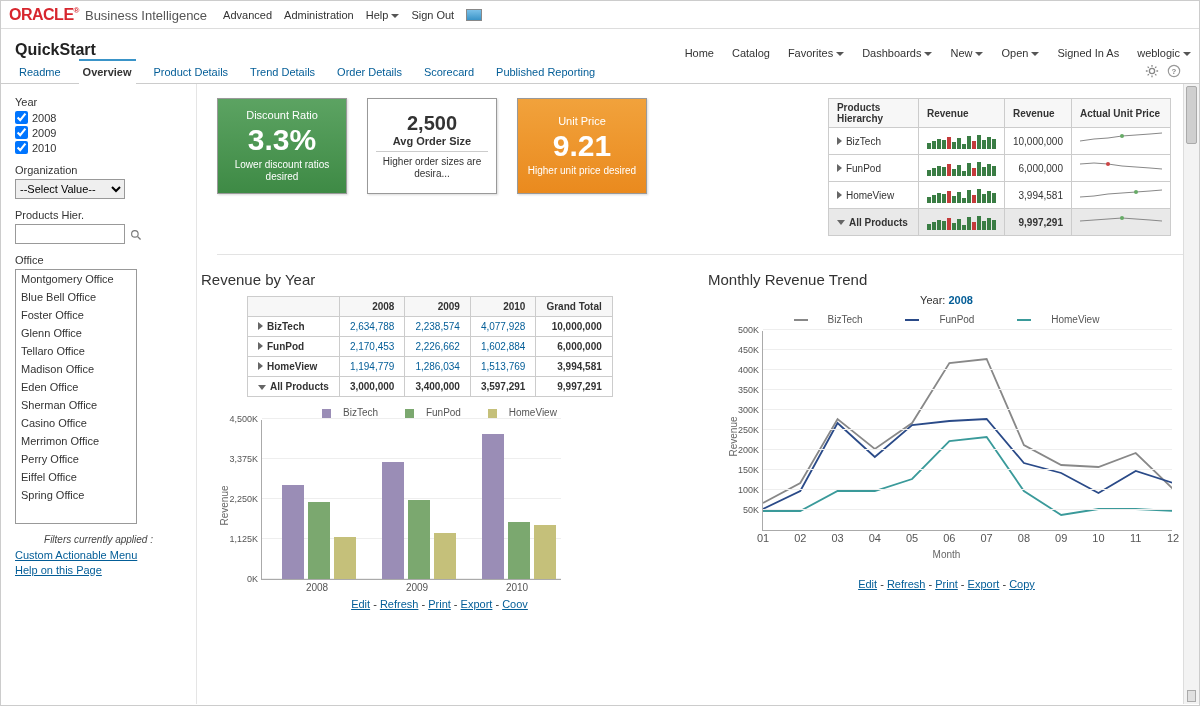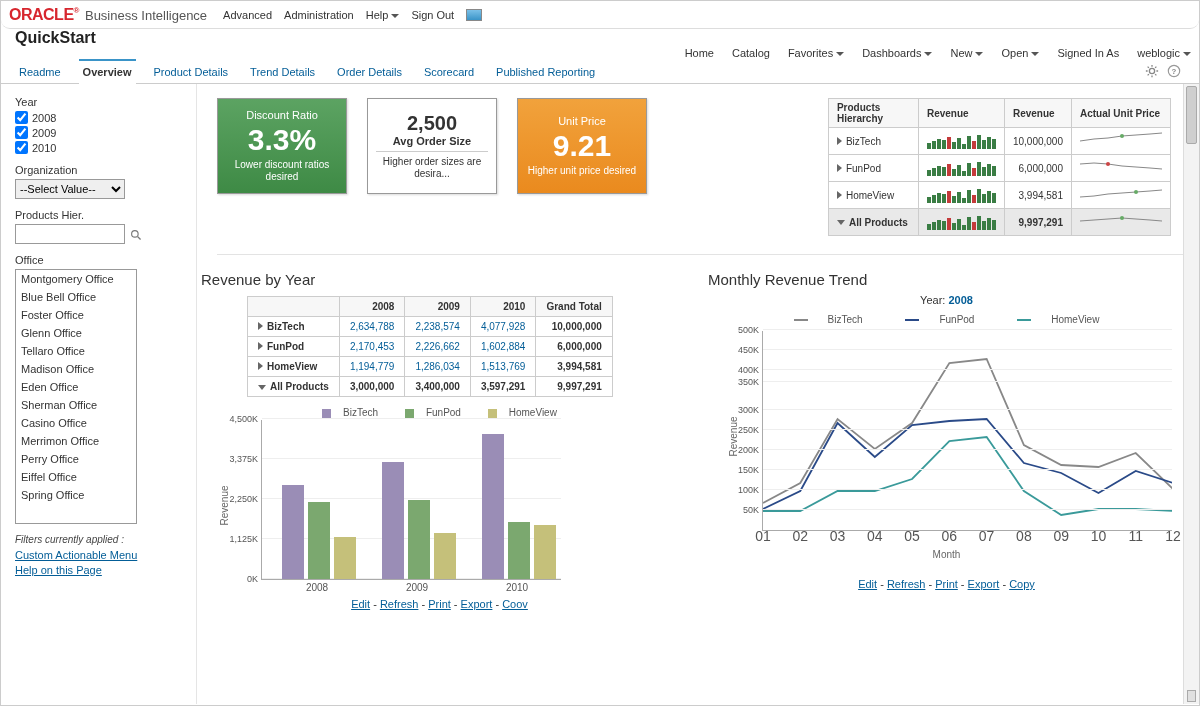--- a/index.html
+++ b/index.html
@@ -1,36 +1,36 @@
 <!DOCTYPE html>
 <html><head>
 <meta charset="utf-8">
 <style>
 * { box-sizing: border-box; margin: 0; padding: 0; }
 body { font-family: Arial, Helvetica, sans-serif; font-size: 11px; color: #333; background: #fff; width: 1200px; height: 706px; overflow: hidden; position: relative; border: 1px solid #ccc;}
 a { color: #035d97; text-decoration: none; }
 
 
-.header { display: flex; align-items: center; padding: 4px 8px; border-bottom: 1px solid #ddd; height: 28px; border-radius: 9px;}
+.header { display: flex; align-items: center; padding: 4px 8px; border-bottom: 1px solid #ddd; height: 28px;}
 .oracle-logo { display: flex; align-items: baseline; gap: 6px; }
 .oracle-logo .brand { color: #d7262e; font-weight: bold; font-size: 16px; letter-spacing: -0.5px;}
 .oracle-logo .brand sup { font-size: 8px; vertical-align: top;}
 .oracle-logo .sub { color: #555; font-size: 13px; }
 .search-area { margin-left: auto; display: flex; align-items: center; gap: 6px; }
 .search-area label { color: #333; }
 .search-area select { width: 110px; height: 20px; font-size: 11px; border: 1px solid #999;}
 .search-area input { width: 90px; height: 18px; border: none; border-left: 1px solid #ccc; padding: 0 4px;}
 .search-icon { width: 14px; height: 14px; fill: #777; cursor: pointer;}
 .header-links { display: flex; align-items: center; gap: 12px; margin-left: 16px; color: #333;}
 .header-links .link { cursor: pointer; }
 .caret-down { display: inline-block; margin-left:3px; width:0; height:0; border-left:4px solid transparent; border-right:4px solid transparent; border-top:4px solid #555; vertical-align: middle;}
 .app-icon { width:16px; height:12px; background: linear-gradient(#7ac0e8,#3a94c8); border:1px solid #888; display:inline-block;}
 
 
-.navrow { display:flex; align-items:flex-start; padding: 0 8px; height: 30px; flex-direction: column;}
+.navrow { display:flex; align-items:flex-end; padding: 0 8px; height: 30px;}
 .page-title { font-size: 16px; font-weight: bold; color:#222; margin-left: 6px;}
 .navrow .links { margin-left:auto; display:flex; gap:18px; align-items:center; color:#333;}
 .navrow .links span { cursor:pointer;}
 .signed { color:#333;}
 .user { color:#333;}
 
 
 .tabs { display:flex; gap:14px; padding: 0 14px; border-bottom:1px solid #ccc; position:relative;}
 .tabs .tab { padding: 5px 4px; color:#035d97; cursor:pointer; border-top:2px solid transparent;}
 .tabs .tab.active { color:#333; font-weight:bold; border-top:2px solid #3a94c8; background:#fff; position:relative;}
@@ -43,21 +43,21 @@
 .workspace { display:flex; height: calc(706px - 28px - 30px - 26px - 2px); position:relative;}
 .sidebar { width: 195px; padding: 12px 14px 4px; }
 .sidebar h4 { font-size: 11px; font-weight: normal; color:#333; margin-bottom:3px;}
 .chk { display:flex; align-items:center; gap:4px; margin-bottom:2px;}
 .chk input { margin:0;}
 .field { margin-top:10px;}
 .field select, .field input[type=text] { width: 110px; height:20px; font-size:11px; border:1px solid #999;}
 .mag { width:13px; height:13px; vertical-align:middle; margin-left:2px;}
 .office-list { margin-top: 3px; border:1px solid #999; height: 255px; width: 122px; overflow-y: scroll; background:#fff;}
 .office-list div { padding: 3px 5px; cursor:pointer; color:#333; white-space:nowrap;}
-.filters-applied { margin-top:10px; font-style:italic; color:#444; font-size:10px;}
+.filters-applied { margin-top:10px; font-style:italic; color:#444; font-size:10px;text-align:center;}
 .side-links { margin-top:4px;}
 .side-links a { display:block; text-decoration:underline; margin-top:3px;}
 
 .main { flex:1; border-left:1px solid #e5e5e5; padding: 0 14px 8px 4px; overflow:hidden; position:relative;}
 .vscroll { position:absolute; right:0; top:0; bottom:0; width:16px; background:#f3f3f3; border-left:1px solid #ddd;}
 .vscroll .thumb { position:absolute; left:2px; right:2px; top:2px; height:58px; background:#cfcfcf; border:1px solid #aaa; border-radius:2px;}
 .vscroll .arrow-dn { position:absolute; left:3px; right:3px; bottom:2px; height:12px; background:#e0e0e0; border:1px solid #aaa;}
 
 
 .kpi-row { display:flex; align-items:flex-start; gap:20px; margin:14px 0 6px 16px; border-bottom:1px solid #e3e3e3; padding-bottom:18px;}
@@ -117,21 +117,21 @@
 .line-year { text-align:center; font-size:11px; color:#333; margin-top:-2px;}
 .line-year b { color:#035d97; font-weight:bold;}
 .line-legend { text-align:center; font-size:10px; color:#555; margin:8px 0 6px;}
 .line-legend span { margin: 0 10px;}
 .ls { display:inline-block; width:14px; height:2px; vertical-align:middle; margin-right:4px;}
 .ls.biz{background:#888;} .ls.fun{background:#2a4a88;} .ls.home{background:#3a9a9a;}
 .line-chart { position:relative; margin-left:54px; height:200px; width:410px; border-left:1px solid #aaa; border-bottom:1px solid #aaa;}
 .line-chart .grid { position:absolute; left:0; right:0; border-top:1px solid #eee;}
 .line-chart .grid span { position:absolute; left:-38px; top:-5px; width:34px; text-align:right; font-size:9px; color:#555;}
 .line-chart svg { position:absolute; left:0; top:0; width:100%; height:100%;}
-.line-xlab { position:absolute; bottom:-14px; font-size:14px; color:#555; width:30px; text-align:center;}
+.line-xlab { position:absolute; bottom:-14px; font-size:11px; color:#555; width:30px; text-align:center;}
 .ax-y { position:absolute; left:-50px; top:50%; transform: rotate(-90deg); font-size:10px; color:#666;}
 .ax-x { text-align:center; font-size:10px; color:#666; margin-top:18px;}
 
 .footer-links { text-align:center; font-size:11px; margin-top:18px; color:#333;}
 .footer-links a { text-decoration:underline;}
 </style>
 </head>
 <body>
 
 <div class="header">
@@ -490,21 +490,21 @@
             </div>
             <div class="grid" style="bottom: 80px;">
               <span>200K</span>
             </div>
             <div class="grid" style="bottom: 100px;">
               <span>250K</span>
             </div>
             <div class="grid" style="bottom: 120px;">
               <span>300K</span>
             </div>
-            <div class="grid" style="bottom: 148px;">
+            <div class="grid" style="bottom: 140px;">
               <span>350K</span>
             </div>
             <div class="grid" style="bottom: 160px;">
               <span>400K</span>
             </div>
             <div class="grid" style="bottom: 180px;">
               <span>450K</span>
             </div>
             <div class="grid" style="bottom: 200px;">
               <span>500K</span>

